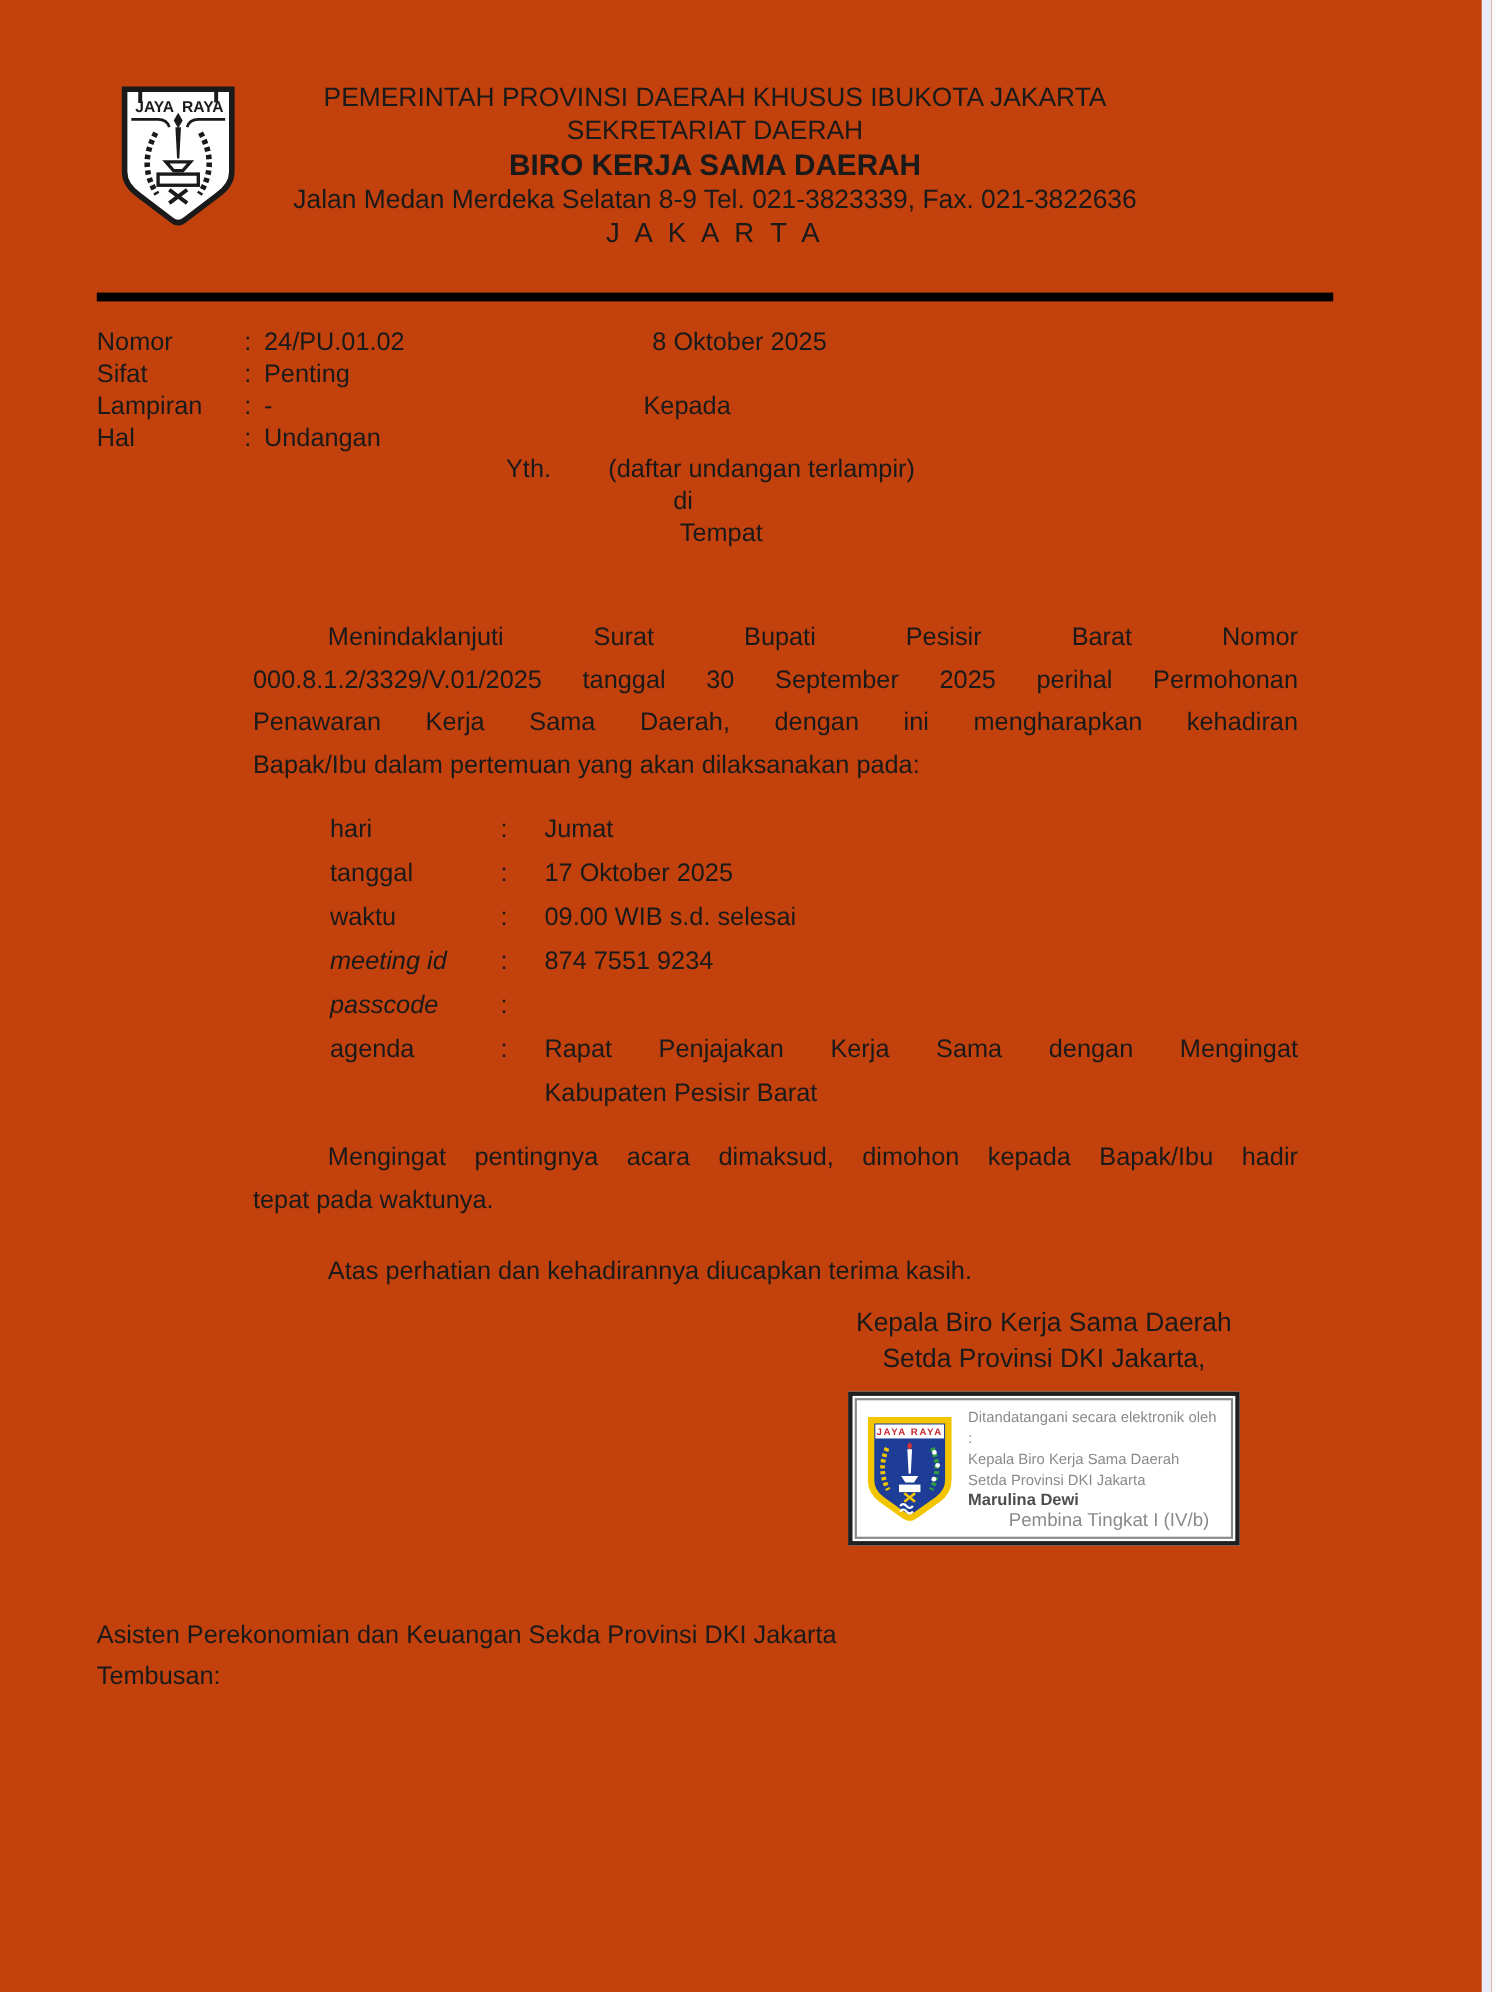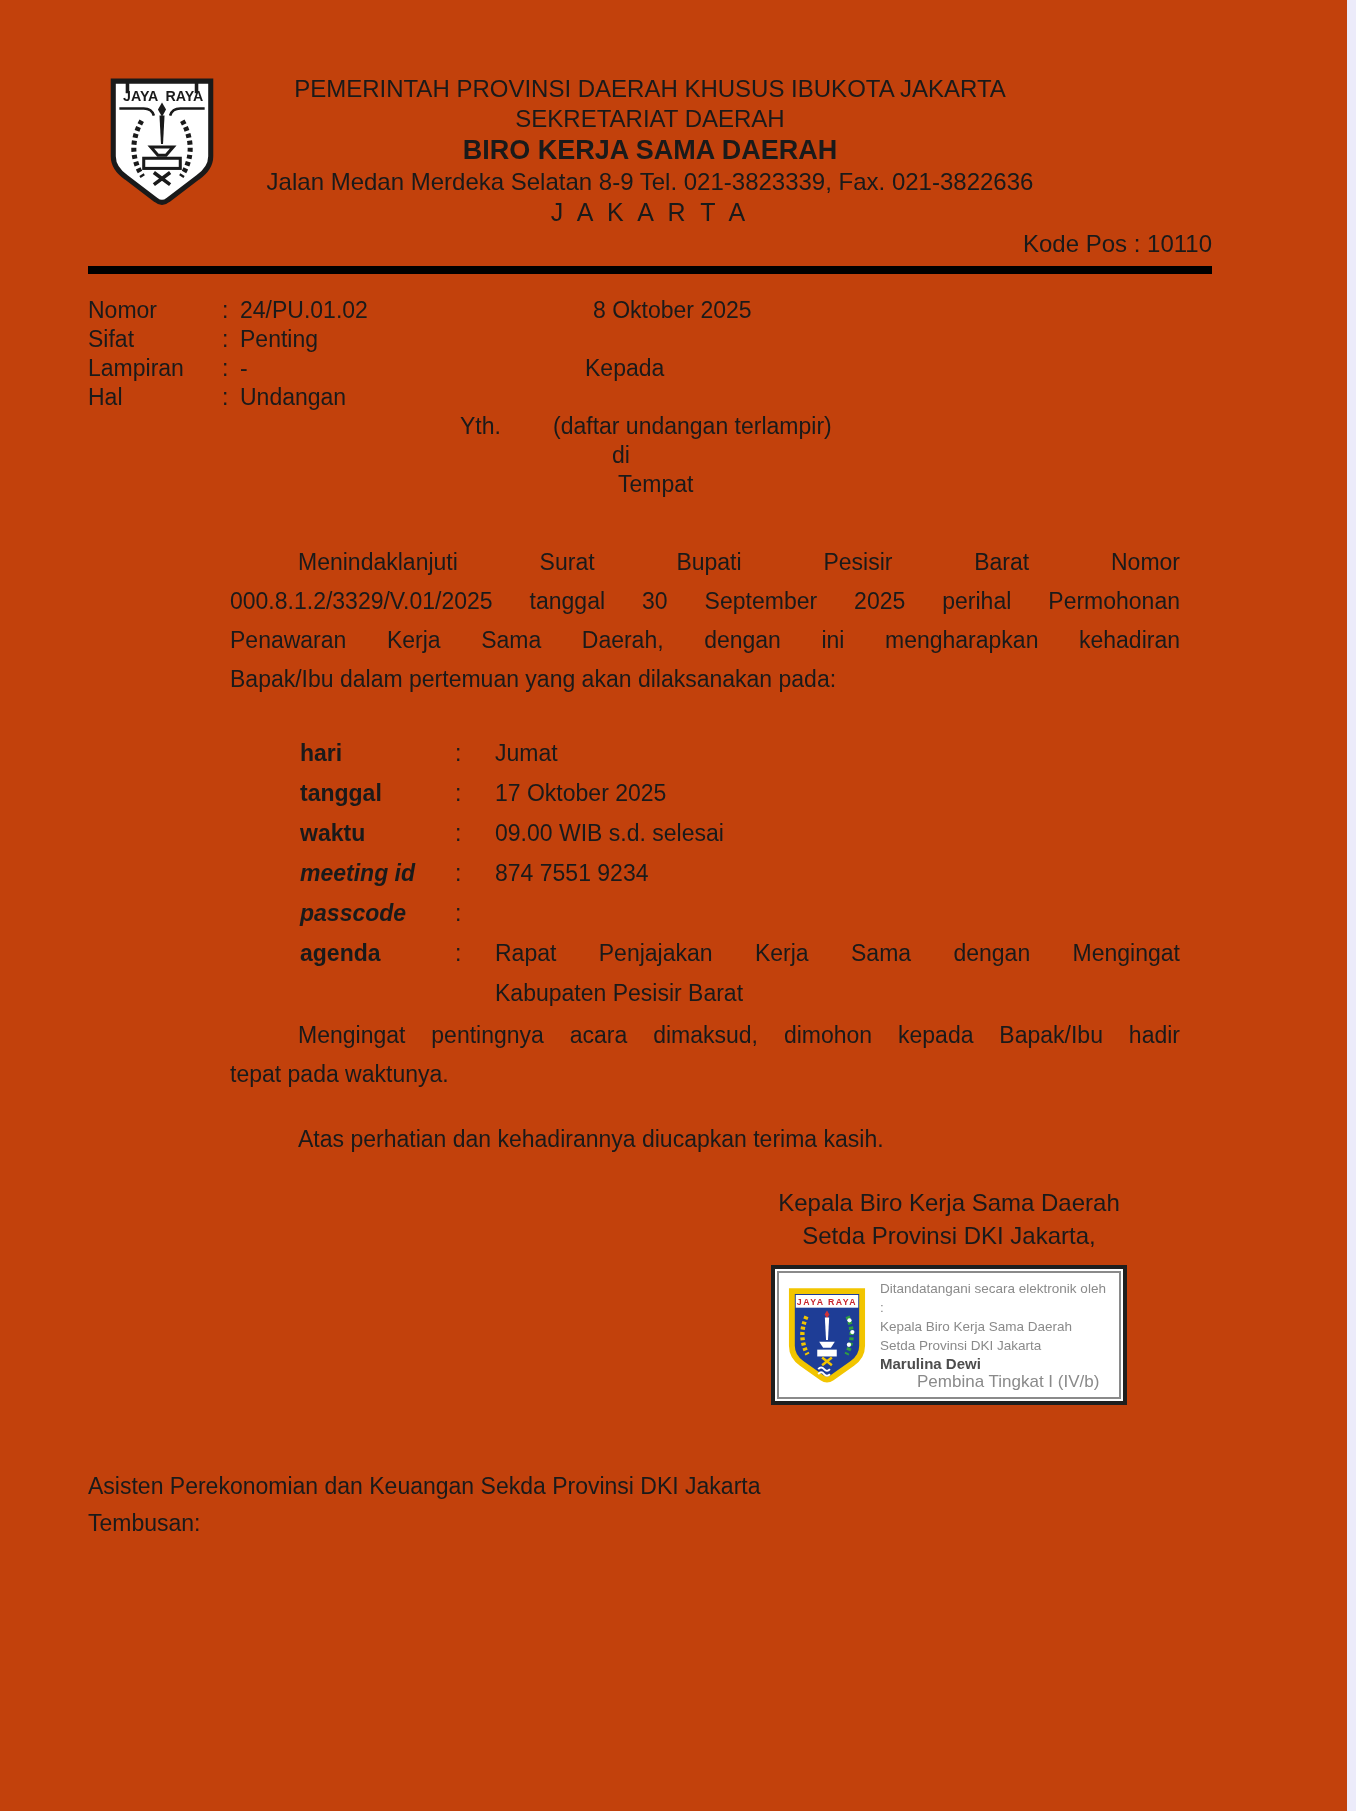--- a/index.html
+++ b/index.html
@@ -40,25 +40,25 @@
   .m-yth { left: 372px; top: 116px; }
   .m-recipient { left: 465px; top: 116px; }
   .m-di { left: 524px; top: 145px; }
   .m-tempat { left: 530px; top: 174px; }
   
   .para { position: absolute; left: 230px; width: 950px; line-height: 39px; }
   .para1 { top: 543px; }
   .para2 { top: 1016px; }
   .para3 { top: 1120px; }
   .jline { text-align: justify; text-align-last: justify; }
-  .first { text-indent: 68px; }
+  .first { text-indent: 68px; margin-top: 16px; }
   
   .details { position: absolute; left: 300px; top: 733px; width: 880px; line-height: 40px; }
   .d-row { display: flex; align-items: flex-start; }
-  .d-label { width: 155px; font-weight: bold; }
+  .d-label { width: 155px; }
   .d-label.it { font-style: italic; }
   .d-colon { width: 40px; }
   .d-value { width: 685px; }
   .d-line1 { text-align: justify; text-align-last: justify; }
   
   .signature { position: absolute; left: 599px; top: 1186px; width: 700px; text-align: center; font-size: 24px; line-height: 33px; }
   .stamp {
     margin: 13px auto 0; width: 356px;
     border: 4px solid #1f1f1f; padding: 2px;
     background: #fff; text-align: left;
@@ -95,21 +95,20 @@
       <path d="M54,71 H76 L69,79 H61 Z" fill="#ffffff" stroke="#1a1a1a" stroke-width="3"></path>
       <rect x="47" y="82" width="36" height="10" fill="#ffffff" stroke="#1a1a1a" stroke-width="3"></rect>
       <path d="M57,96 L73,108 M73,96 L57,108" stroke="#1a1a1a" stroke-width="3.5" fill="none"></path>
     </svg>
     <div class="lh1">PEMERINTAH PROVINSI DAERAH KHUSUS IBUKOTA JAKARTA</div>
     <div class="lh2">SEKRETARIAT DAERAH</div>
     <div class="lh3">BIRO KERJA SAMA DAERAH</div>
     <div class="lh4">Jalan Medan Merdeka Selatan 8-9 Tel. 021-3823339, Fax. 021-3822636</div>
     <div class="lh5">J A K A R T A</div>
   </div>
-  <div class="kodepos">Kode Pos : 10110</div>
   <div class="rule"></div>
 
   <div class="meta">
     <div class="meta-row">
       <span class="m-label">Nomor</span>
       <span class="m-colon">:</span>
       <span class="m-value">24/PU.01.02</span>
     </div>
     <div class="meta-row">
       <span class="m-label">Sifat</span>

